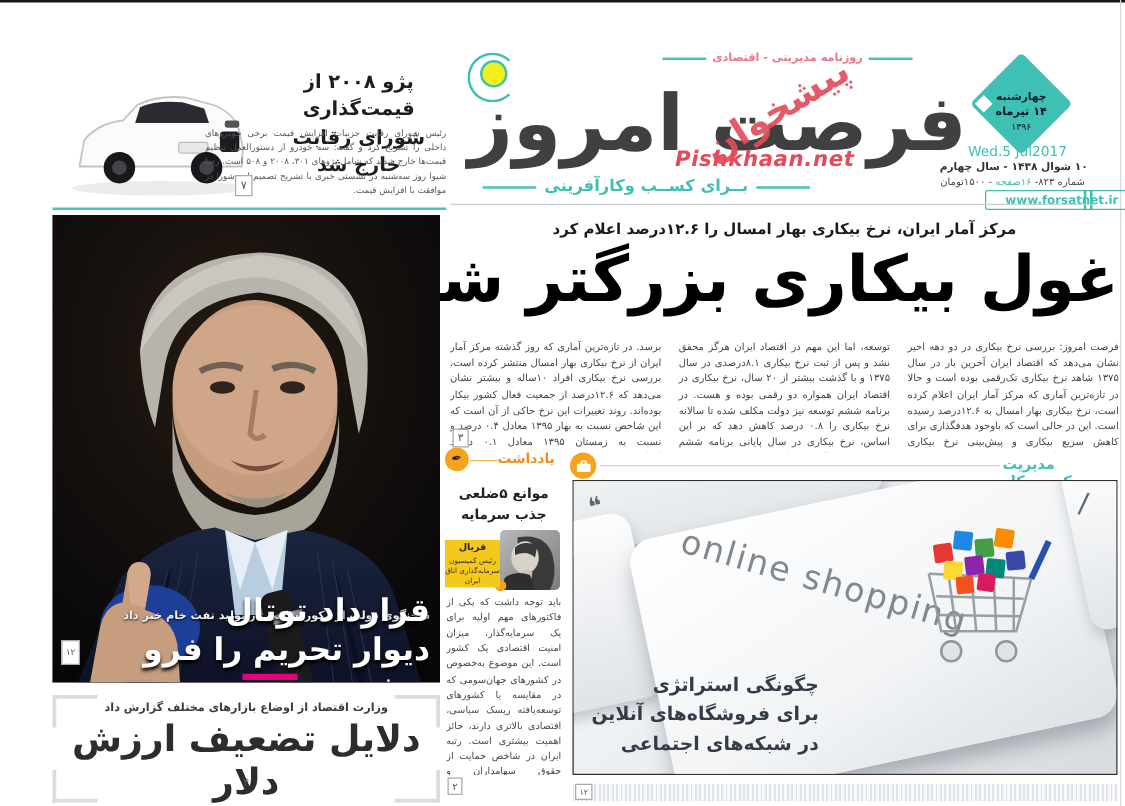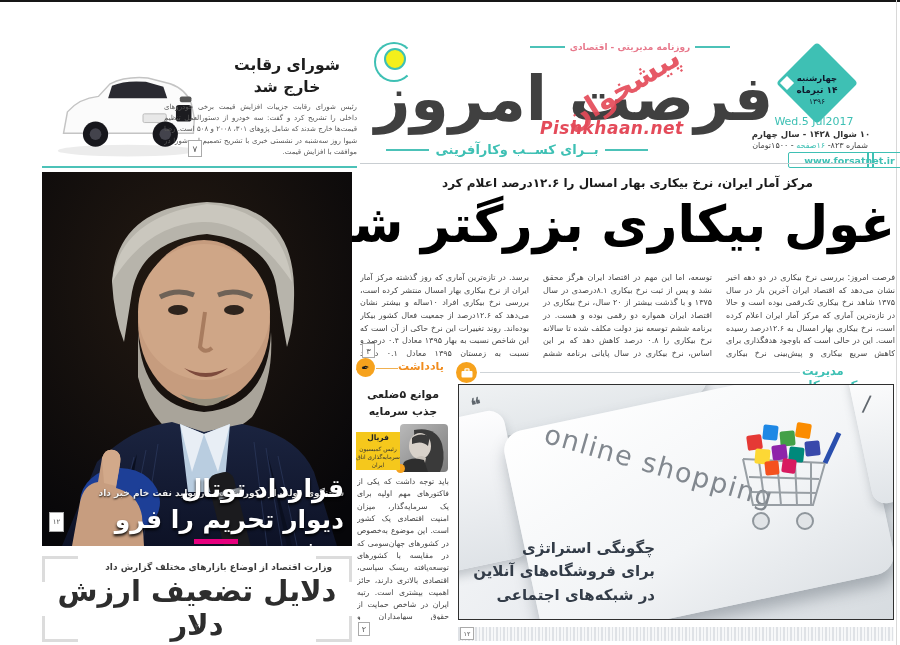--- a/index.html
+++ b/index.html
@@ -76,20 +76,21 @@
     <path d="M64 29 Q78 23 99 25 L117 30 L121 42 L60 42 Z" fill="#2a2a31"></path>
     <rect x="130" y="49" width="16" height="17" rx="3" fill="#1c1c20"></rect>
     <rect x="134" y="40" width="12" height="6" rx="2" fill="#555"></rect>
     <rect x="96" y="58" width="24" height="9" rx="1.5" fill="#e8e8e8" stroke="#bbb"></rect>
     <circle cx="47" cy="79" r="13" fill="#17171c"></circle>
       <circle cx="47" cy="79" r="6" fill="#43434c"></circle>
     <circle cx="119" cy="79" r="13" fill="#17171c"></circle>
       <circle cx="119" cy="79" r="6" fill="#43434c"></circle>
   </svg>
   <div class="abs rtl" style="left:175px;top:6px;width:140px;text-align:center;color:#1d1d1d;font-weight:900;font-size:15.5px;line-height:1.45;">
+    <div>پژو ۲۰۰۸ از قیمت‌گذاری</div>
     <div>شورای رقابت خارج شد</div>
   </div>
   <div class="abs rtl jtext" style="left:122px;top:54px;width:193px;height:58px;font-size:7px;line-height:1.6;color:#555;overflow:hidden;">رئیس شورای رقابت جزییات افزایش قیمت برخی خودروهای داخلی را تشریح کرد و گفت: سه خودرو از دستورالعمل تنظیم قیمت‌ها خارج شدند که شامل پژوهای ۳۰۱، ۲۰۰۸ و ۵۰۸ است. رضا شیوا روز سه‌شنبه در نشستی خبری با تشریح تصمیم این شورا در موافقت با افزایش قیمت.</div>
   <div class="abs badge" style="left:146px;top:92px;width:14px;height:17px;font-size:9px;">۷</div>
 </div>
 <div class="abs line-teal" style="left:42px;top:166px;width:315px;height:2px;"></div>
 <div class="abs hline" style="left:360px;top:163px;width:515px;"></div>
 
 <div class="abs rtl" style="left:360px;top:176px;width:535px;text-align:center;font-size:12px;font-weight:bold;color:#1b1b1b;">مرکز آمار ایران، نرخ بیکاری بهار امسال را ۱۲.۶درصد اعلام کرد</div>
 <div class="abs rtl" style="left:360px;top:188px;width:535px;height:74px;text-align:center;font-size:51px;font-weight:900;color:#000;letter-spacing:-1px;line-height:74px;white-space:nowrap;">غول بیکاری بزرگتر شد</div>
@@ -163,21 +164,21 @@
   <div class="abs rtl" style="left:10px;top:333px;width:292px;text-align:right;color:#fff;font-size:25px;font-weight:900;text-shadow:0 2px 3px #000;">دیوار تحریم را فرو ریخت</div>
   <div class="abs" style="left:152px;top:367px;width:44px;height:5px;background:#e6007e;"></div>
   <div class="abs badge" style="left:7px;top:340px;width:15px;height:20px;font-size:7px;">۱۲</div>
 </div>
 
 <div class="abs" style="left:42px;top:556px;width:310px;height:86px;">
   <span class="bracket tl" style="left:0;top:0;"></span>
   <span class="bracket tr" style="right:0;top:0;"></span>
   <span class="bracket bl" style="left:0;bottom:0;"></span>
   <span class="bracket br" style="right:0;bottom:0;"></span>
-  <div class="abs rtl" style="left:20px;top:6px;width:270px;font-size:9px;font-weight:bold;color:#3c3c3c;">وزارت اقتصاد از اوضاع بازارهای مختلف گزارش داد</div>
+  <div class="abs rtl" style="left:20px;top:6px;width:270px;text-align:center;font-size:9px;font-weight:bold;color:#3c3c3c;">وزارت اقتصاد از اوضاع بازارهای مختلف گزارش داد</div>
   <div class="abs rtl" style="left:10px;top:18px;width:290px;text-align:center;font-size:29px;font-weight:900;color:#2d2d2d;">دلایل تضعیف ارزش دلار</div>
   <div class="abs rtl" style="left:140px;top:66px;width:30px;text-align:center;font-size:9px;color:#555;">۴</div>
 </div>
 
 <div class="abs" style="left:356px;top:360px;width:94px;height:282px;">
   <div class="abs" style="left:0;top:0;width:94px;height:18px;">
     <span class="abs" style="left:0;top:-2px;width:19px;height:19px;background:#f6a21d;border-radius:50%;display:flex;align-items:center;justify-content:center;font-size:10px;color:#1c1c1c;transform:rotate(-10deg);">✒</span>
     <span class="abs" style="left:20px;top:8px;width:22px;height:1px;background:#f0b050;"></span>
     <span class="abs rtl" style="left:42px;top:0;width:52px;text-align:left;color:#f08c1e;font-size:11px;font-weight:bold;">یادداشت</span>
   </div>

